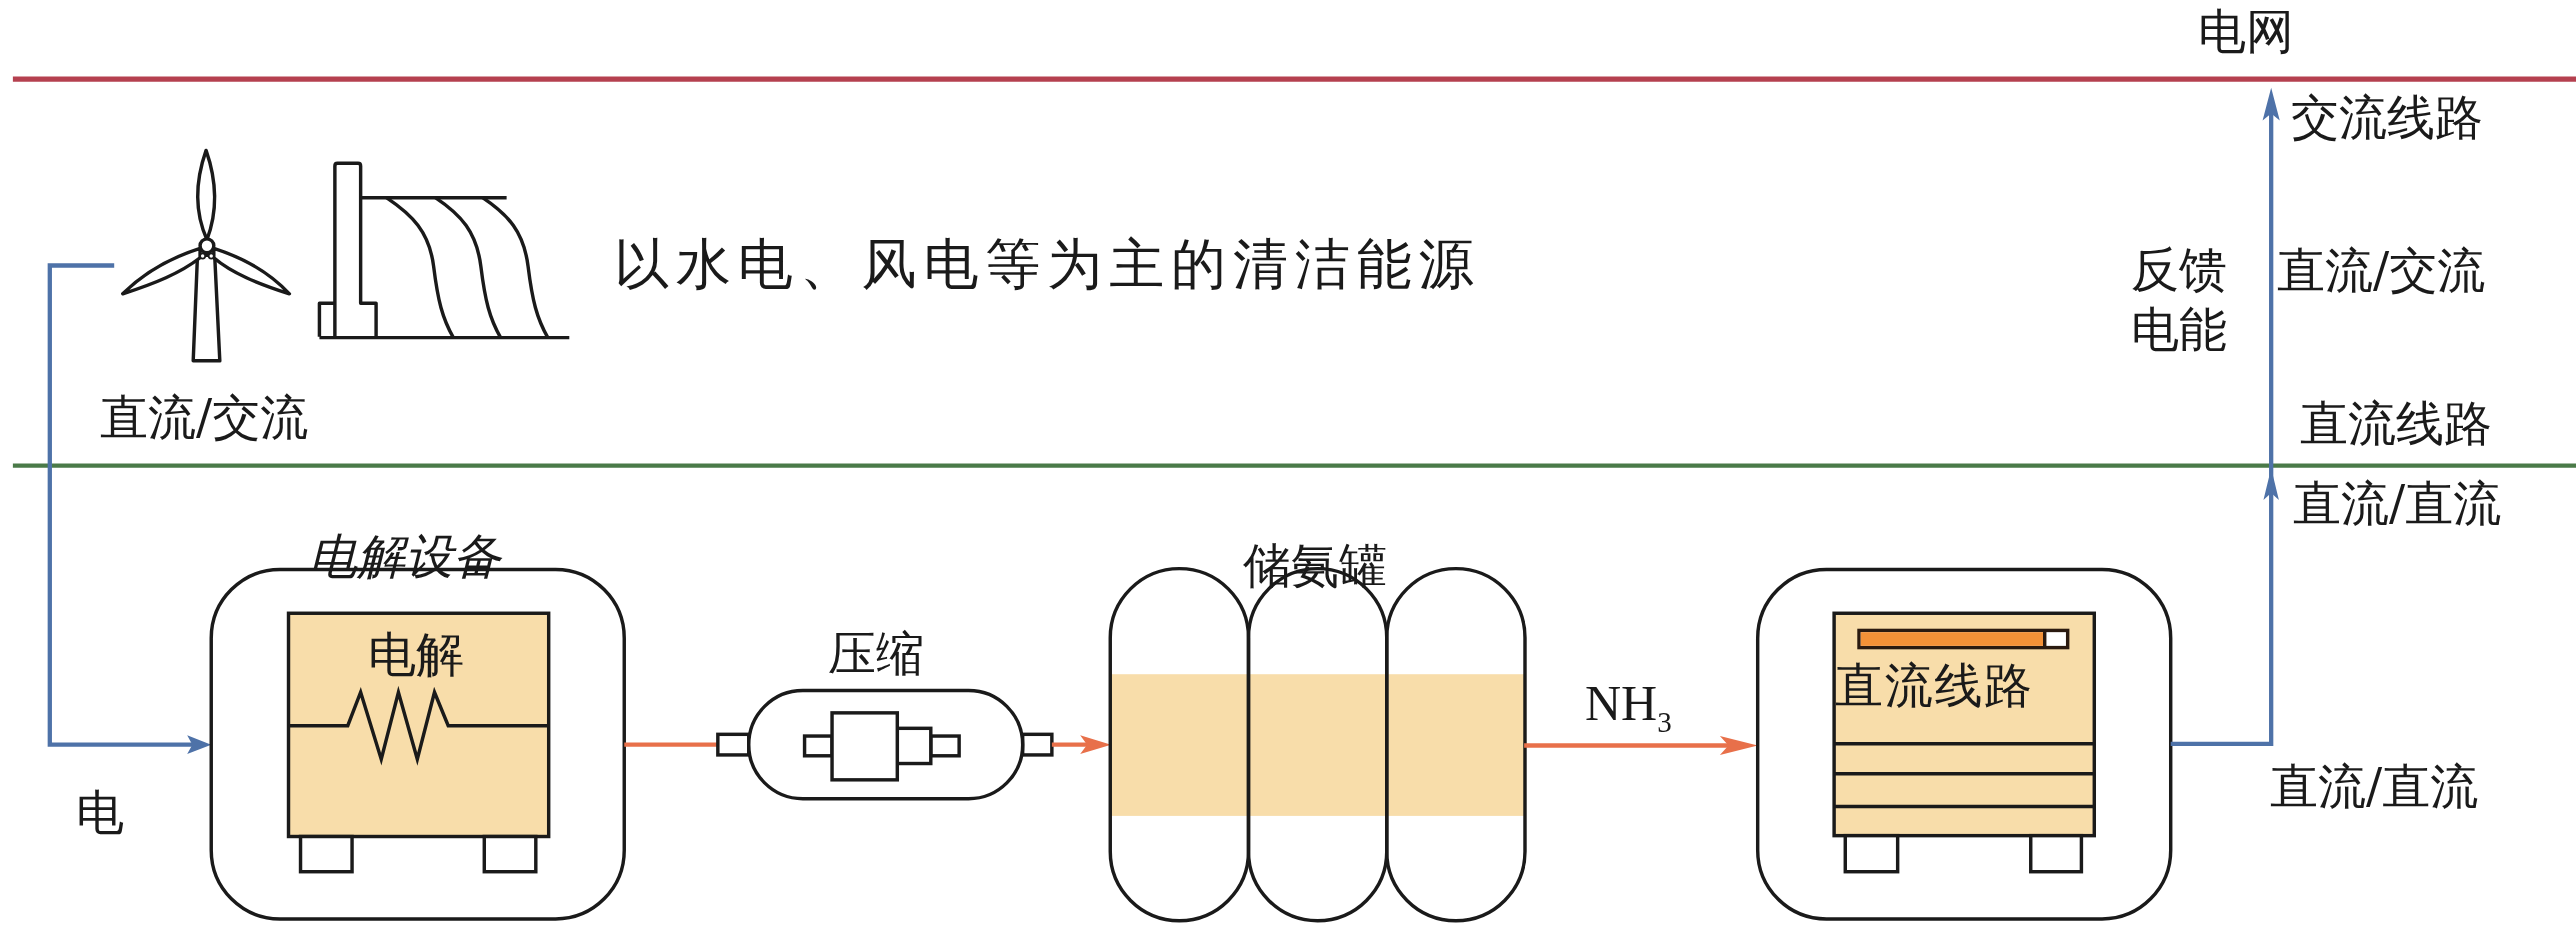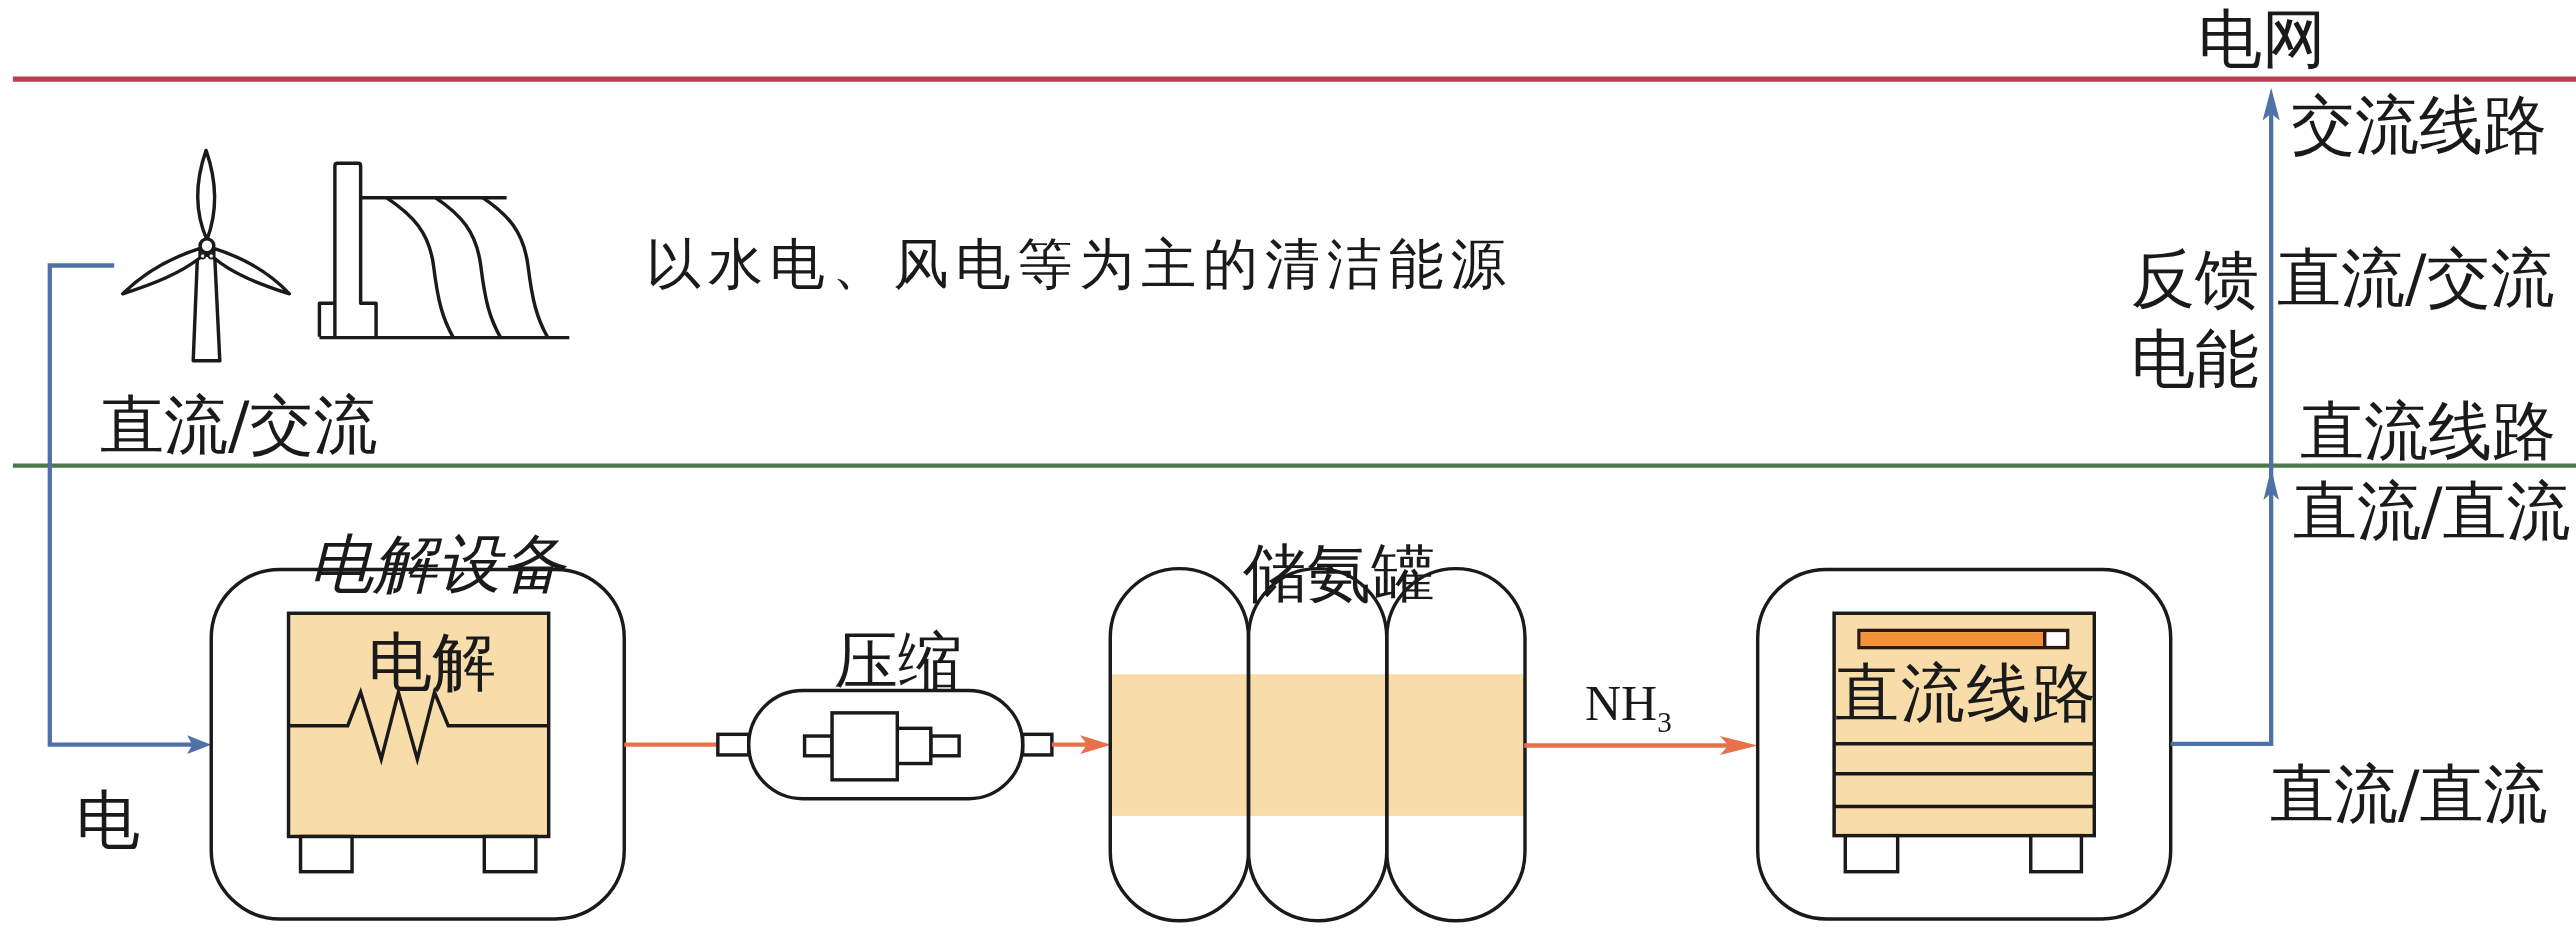--- a/index.html
+++ b/index.html
@@ -1,21 +1,21 @@
 <!DOCTYPE html>
 <html style="font-size:13.7px"><head>
 <meta charset="utf-8">
 <style>
   html, body { margin: 0; padding: 0; background: #ffffff; }
   body { width: 2576px; height: 938px; position: relative; overflow: hidden;
          font-family: "DejaVu Serif", "Liberation Serif", serif; color: #1a1a1a; }
   svg#diagram { position: absolute; left: 0; top: 0; }
   .lbl { position: absolute; white-space: nowrap; line-height: 1; color: #1a1a1a;
          font-family: "DejaVu Serif", "Liberation Serif", serif; }
-  .f56 { font-size: 64px; }
+  .f56 { font-size: 48px; }
   .f64 { font-size: 55px; }
   .nh3 { font-family: "Liberation Serif", "DejaVu Serif", serif; font-size: 50px; }
   .nh3 sub { font-size: 29px; vertical-align: -12px; }
   .stack { line-height: 1.25; }
 </style>
 </head>
 <body>
 
 <svg id="diagram" width="2576" height="938" viewBox="0 0 3000 1092" xmlns="http://www.w3.org/2000/svg">
   <defs>
@@ -100,27 +100,27 @@
 
   <polyline points="2528,866 2645,866 2645,130" fill="none" stroke="#4e72a8" stroke-width="5"></polyline>
   <path d="M2636,582 L2645,545 L2654,582 L2645,574 Z" fill="#4e72a8"></path>
   <path d="M2635,140 L2645,102 L2655,140 L2645,132 Z" fill="#4e72a8"></path>
 </svg>
 
 <div class="lbl f56" style="left:2198px; top:6.9px;">电网</div>
 <div class="lbl f56" style="left:2291px; top:94px;font-family:Liberation Serif, serif;">交流线路</div>
 <div class="lbl f56" style="left:2300px; top:400px;font-family:Liberation Serif, serif;">直流线路</div>
 
-<div class="lbl f64" style="left:646px; top:237px; letter-spacing:6.9px;">以水电、风电等为主的清洁能源</div>
+<div class="lbl f64" style="left:614px; top:237px; letter-spacing:6.9px;">以水电、风电等为主的清洁能源</div>
 <div class="lbl f56" style="left:100px; top:393px;">直流/交流</div>
 <div class="lbl f56" style="left:76px; top:788px;">电</div>
 
 <div class="lbl f56" style="left:309px; top:532px;font-style:italic;">电解设备</div>
 <div class="lbl f56" style="left:368px; top:630px;">电解</div>
-<div class="lbl f56" style="left:828px; top:629px;margin-left:6px;">压缩</div>
+<div class="lbl f56" style="left:828px; top:629px;">压缩</div>
 <div class="lbl f56" style="left:1243px; top:505px;margin-top:36px;">储氨罐</div>
 <div class="lbl f56" style="left:1835px; top:661px; letter-spacing:1.7px;">直流线路</div>
 
 <div class="lbl nh3" style="left:1585px; top:678px;"><span>NH</span><sub>3</sub></div>
 
 <div class="lbl f56 stack" style="left:2131px; top:239px;">
     <div>反馈</div>
     <div>电能</div>
   </div>
 <div class="lbl f56" style="left:2277px; top:246px;">直流/交流</div>

